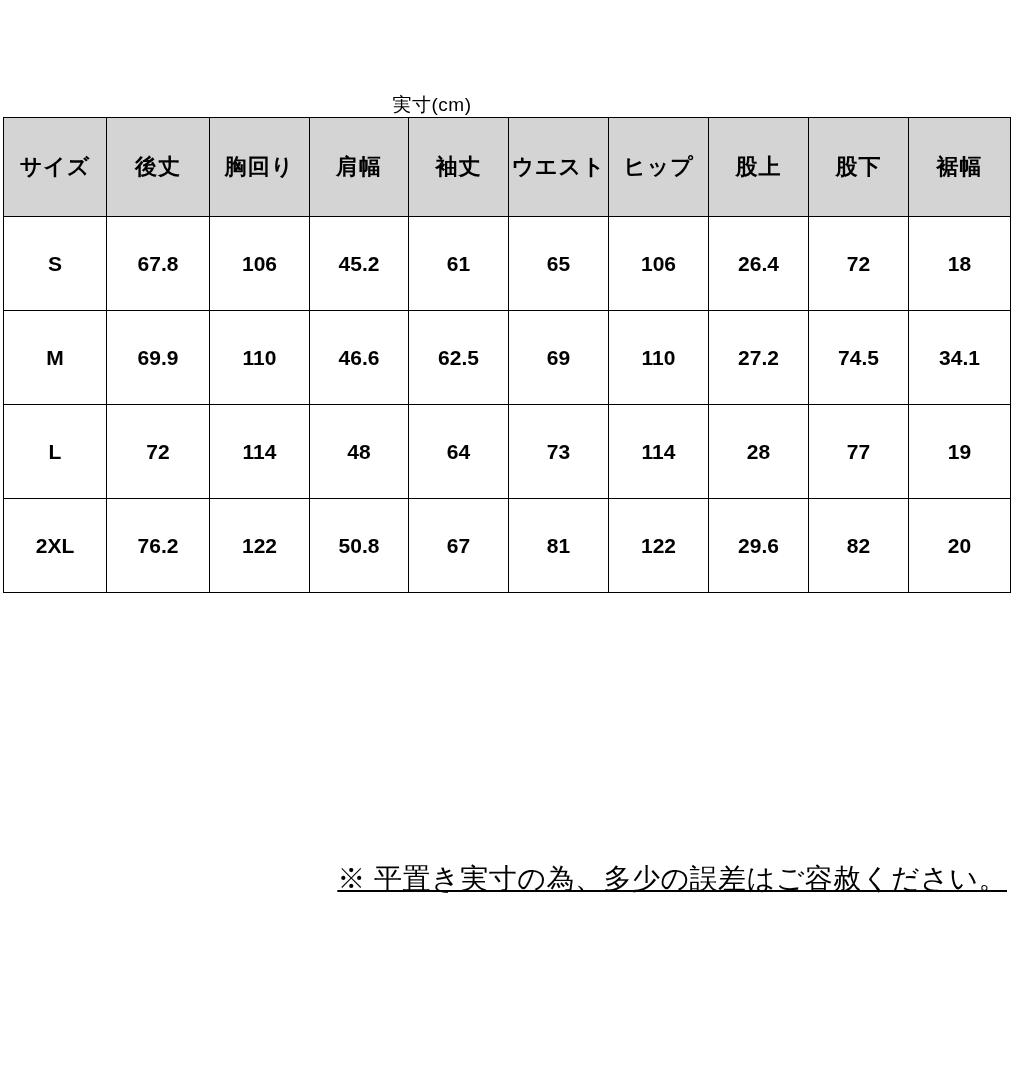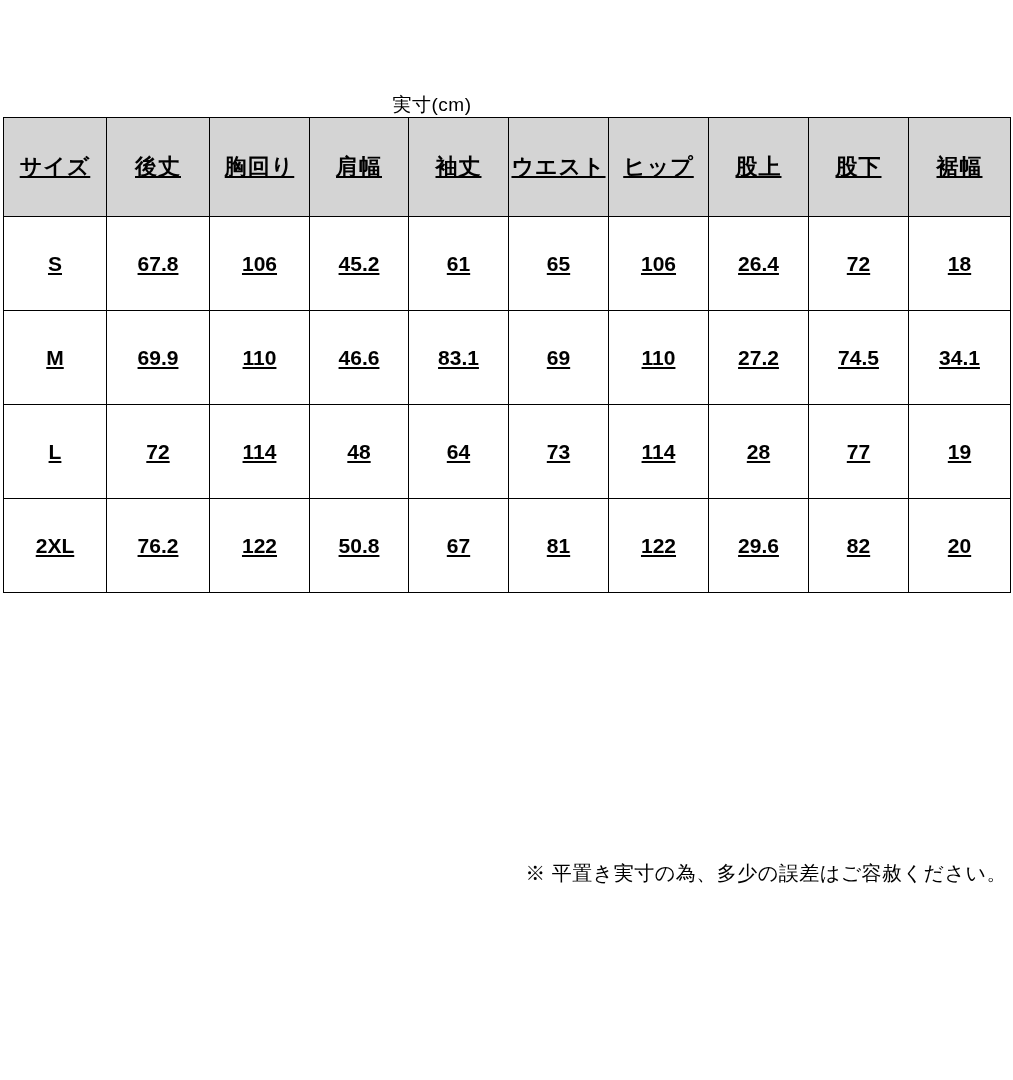--- a/index.html
+++ b/index.html
@@ -32,21 +32,20 @@
   .table-wrap {
     position: absolute;
     top: 117px;
     left: 3px;
     width: 1007px;
   }
   table.size-table {
     border-collapse: collapse;
     width: 1007px;
     table-layout: fixed;
-    text-decoration: underline;
   }
   table.size-table th,
   table.size-table td {
     border: 1px solid #000000;
     text-align: center;
     vertical-align: middle;
     font-weight: bold;
     font-size: 21px;
     padding: 0;
   }
@@ -70,23 +69,24 @@
   col.c4 { width: 100px; }
   col.c5 { width: 100px; }
   col.c6 { width: 100px; }
   col.c7 { width: 100px; }
   col.c8 { width: 100px; }
   col.c9 { width: 102px; }
   .note {
     position: absolute;
     top: 860px;
     right: 6px;
-    font-size: 20px;
+    font-size: 28px;
     letter-spacing: 0.5px;
     white-space: nowrap;
+    text-decoration: underline;
   }
 </style>
 </head>
 <body>
 
 <div class="page">
 
   <div class="caption">実寸(cm)</div>
 
   <div class="table-wrap">
@@ -128,21 +128,21 @@
           <td>106</td>
           <td>26.4</td>
           <td>72</td>
           <td>18</td>
         </tr>
         <tr>
           <td class="size-label">M</td>
           <td>69.9</td>
           <td>110</td>
           <td>46.6</td>
-          <td>83.1</td>
+          <td>62.5</td>
           <td>69</td>
           <td>110</td>
           <td>27.2</td>
           <td>74.5</td>
           <td>34.1</td>
         </tr>
         <tr>
           <td class="size-label">L</td>
           <td>72</td>
           <td>114</td>

